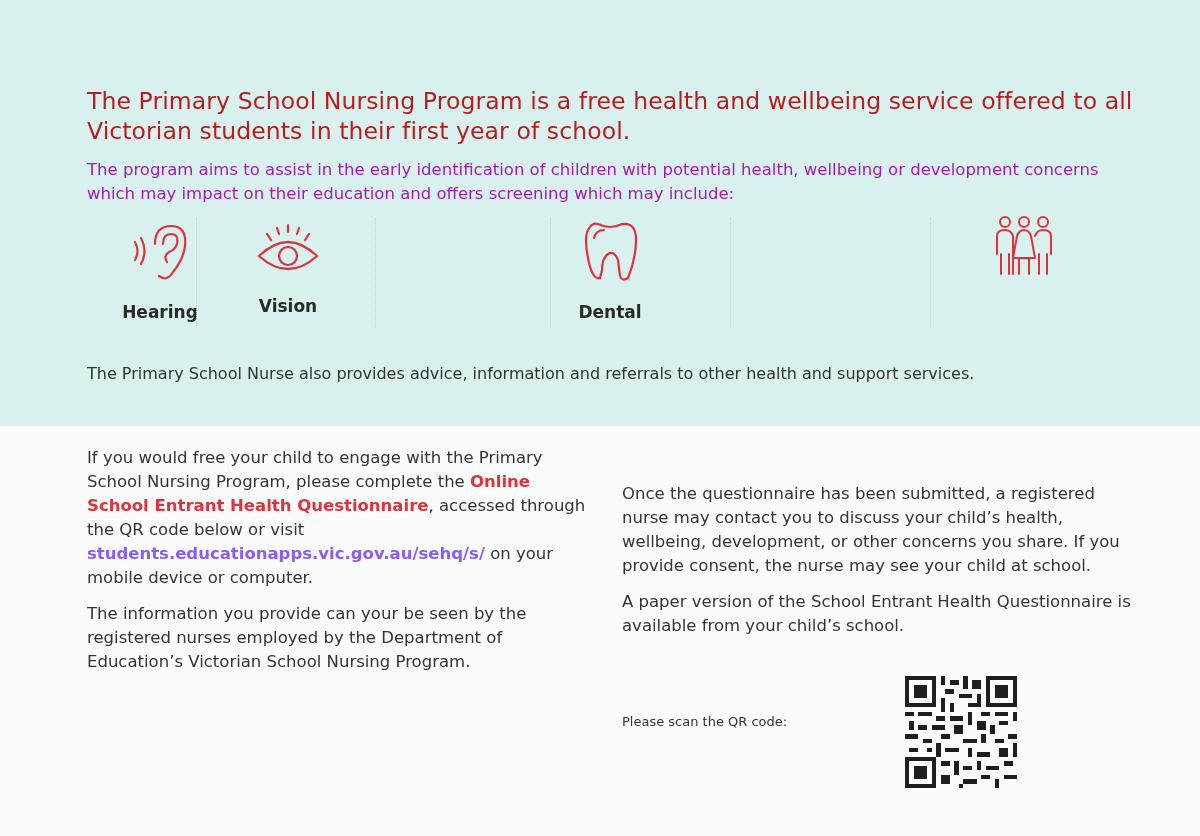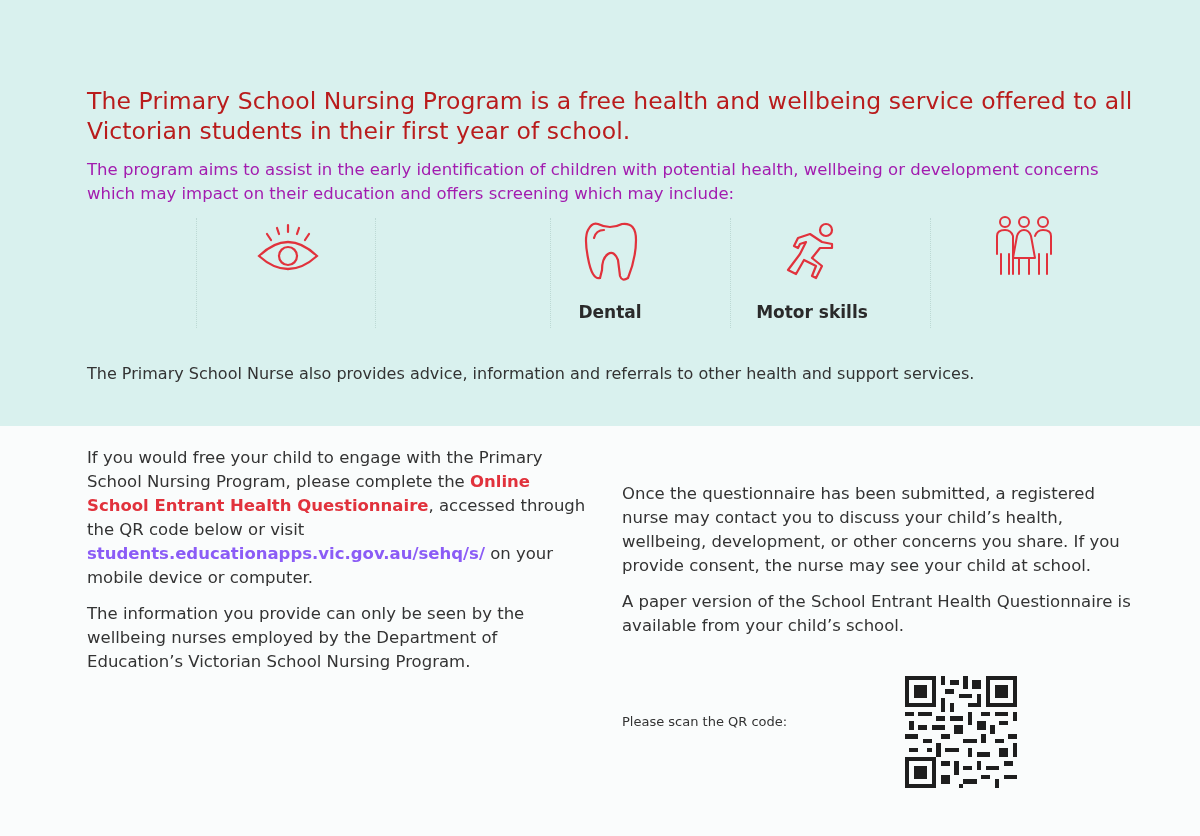--- a/index.html
+++ b/index.html
@@ -25,72 +25,75 @@
 </head>
 <body>
 
 <div class="top"></div>
 <div class="bottom"></div>
 
 <div class="headline">The Primary School Nursing Program is a free health and wellbeing service offered to all Victorian students in their first year of school.</div>
 <div class="intro">The program aims to assist in the early identification of children with potential health, wellbeing or development concerns which may impact on their education and offers screening which may include:</div>
 
 <div class="icons">
+  <div class="icon-cell" style="left:0px;">
+    <svg width="70" height="64" viewBox="0 0 70 64" style="top:6px;" fill="none" stroke="#e1323c" stroke-width="2.2" stroke-linecap="round">
+      <path d="M10 22 Q15 31 10 40"></path>
+        <path d="M16 18 Q23 31 16 44"></path>
+      <path d="M30 24 Q30 6 46 6 Q62 6 60 26 Q58 40 48 52 Q42 62 34 56"></path>
+      <path d="M38 24 Q38 14 46 14 Q54 14 52 24 Q50 30 44 32 Q38 36 42 42"></path>
+    </svg>
+    <div class="icon-label" style="top:86px;">Hearing</div>
+  </div>
   <div class="divider" style="left:126px;"></div>
 
   <div class="icon-cell" style="left:128px;">
     <svg width="70" height="60" viewBox="0 0 70 60" style="top:6px;" fill="none" stroke="#e1323c" stroke-width="2.2" stroke-linecap="round">
       <path d="M6 36 Q35 8 64 36 Q35 62 6 36 Z"></path>
         <circle cx="35" cy="36" r="9"></circle>
       <path d="M14 14 L18 20"></path>
         <path d="M24 8 L26 14"></path>
         <path d="M35 5 L35 12"></path>
         <path d="M46 8 L44 14"></path>
         <path d="M56 14 L52 20"></path>
     </svg>
+    <div class="icon-label" style="top:80px;">Vision</div>
   </div>
   <div class="divider" style="left:305px;"></div>
 
   <div class="divider" style="left:480px;"></div>
 
   <div class="icon-cell" style="left:450px;">
     <svg width="60" height="66" viewBox="0 0 60 66" style="top:4px;" fill="none" stroke="#e1323c" stroke-width="2.2" stroke-linecap="round">
       <path d="M18 6 Q30 12 42 6 Q56 4 56 22 Q56 40 48 60 Q42 64 40 58 L38 42 Q34 32 28 36 Q22 40 22 52 L20 60 Q12 62 8 40 Q4 20 8 12 Q12 4 18 6 Z"></path>
       <path d="M14 20 Q16 12 24 12"></path>
     </svg>
     <div class="icon-label" style="top:86px;">Dental</div>
   </div>
   <div class="divider" style="left:660px;"></div>
 
-  <div class="icon-cell" style="left:652px;">
-    <svg width="64" height="66" viewBox="0 0 64 66" style="top:4px;" fill="none" stroke="#e1323c" stroke-width="2.2" stroke-linecap="round" stroke-linejoin="round">
-      <circle cx="46" cy="12" r="6"></circle>
-      <path d="M18 20 L30 16 L42 24 L52 26 L52 30 L40 30 L32 40 L42 48 L36 60 L32 58 L36 48 L24 42 L16 56 L8 52 L20 36 L26 24 L20 26 L18 30 L14 28 Z"></path>
-    </svg>
-    <div class="icon-label" style="top:86px;">Motor skills</div>
-  </div>
   <div class="divider" style="left:860px;"></div>
 
   <div class="icon-cell" style="left:864px;">
     <svg width="70" height="62" viewBox="0 0 70 62" style="top:0px;" fill="none" stroke="#e1323c" stroke-width="2" stroke-linecap="round" stroke-linejoin="round">
       <circle cx="16" cy="8" r="5"></circle>
         <circle cx="35" cy="8" r="5"></circle>
         <circle cx="54" cy="8" r="5"></circle>
       <path d="M8 40 L8 22 Q8 16 16 16 Q22 16 24 22 L24 60 M12 60 L12 40 M20 60 L20 40"></path>
       <path d="M28 22 Q30 16 35 16 Q40 16 42 22 L46 44 L24 44 Z M30 44 L30 60 M40 44 L40 60"></path>
       <path d="M46 22 Q48 16 54 16 Q62 16 62 22 L62 40 M50 60 L50 40 M58 60 L58 40"></path>
     </svg>
   </div>
 </div>
 
 <div class="also">The Primary School Nurse also provides advice, information and referrals to other health and support services.</div>
 
 <div class="col-left">
   <p><span>If you would free your child to engage with the Primary School Nursing Program, please complete the </span><span class="red">Online School Entrant Health Questionnaire</span><span>, accessed through the QR code below or visit </span><span class="url">students.educationapps.vic.gov.au/sehq/s/</span><span> on your mobile device or computer.</span></p>
-  <p>The information you provide can only be seen by the wellbeing nurses employed by the Department of Education’s Victorian School Nursing Program.</p>
+  <p>The information you provide can your be seen by the registered nurses employed by the Department of Education’s Victorian School Nursing Program.</p>
 </div>
 
 <div class="col-right">
   <p>Once the questionnaire has been submitted, a registered nurse may contact you to discuss your child’s health, wellbeing, development, or other concerns you share. If you provide consent, the nurse may see your child at school.</p>
   <p>A paper version of the School Entrant Health Questionnaire is available from your child’s school.</p>
 </div>
 
 <div class="scan">Please scan the QR code:</div>
 
 <svg class="qr" viewBox="0 0 25 25" shape-rendering="crispEdges">

